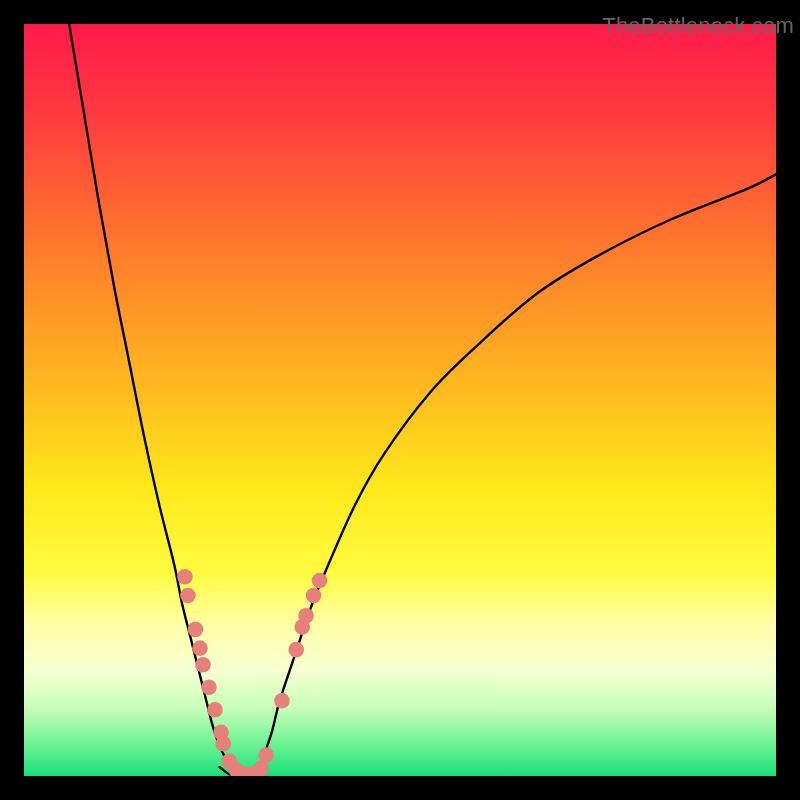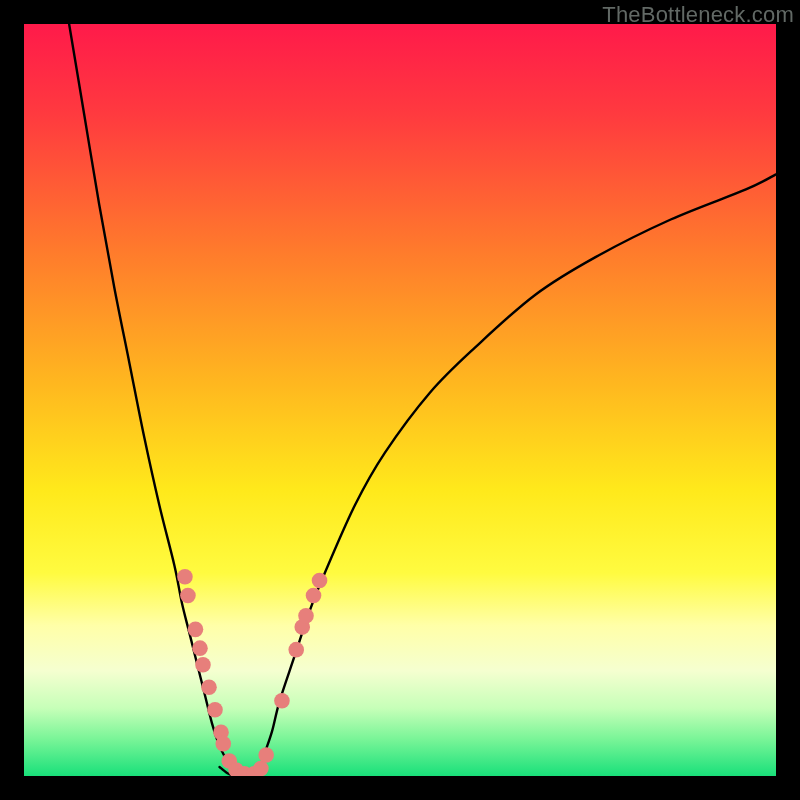--- a/index.html
+++ b/index.html
@@ -21,21 +21,21 @@
   }
   .plot {
     position: absolute;
     left: 0;
     top: 0;
     width: 752px;
     height: 752px;
   }
   .watermark {
     position: absolute;
-    top: 2px;
+    top: 13px;
     right: 6px;
     color: #626965;
     font-size: 22px;
     font-weight: 500;
     letter-spacing: 0.2px;
   }
 </style>
 </head>
 <body>
 

